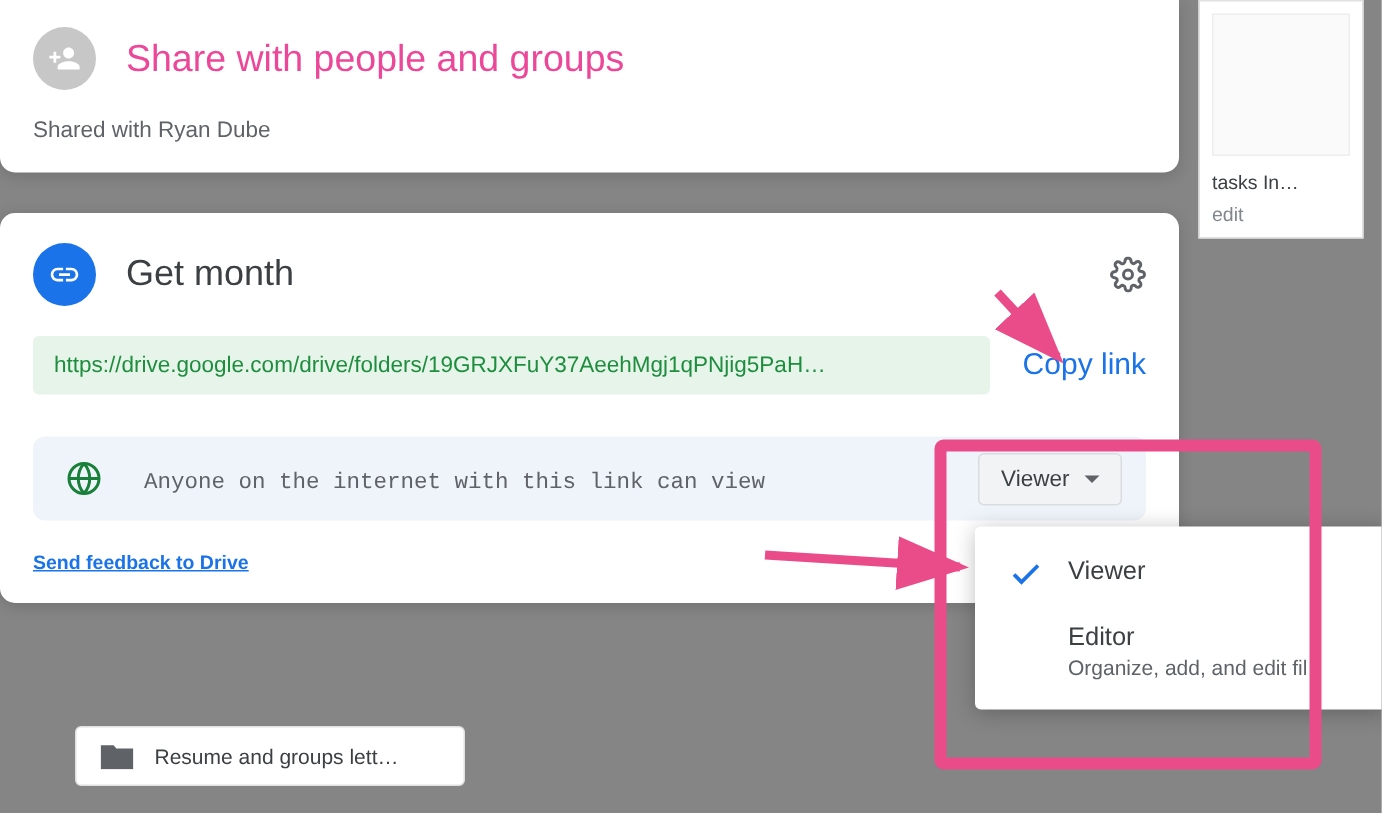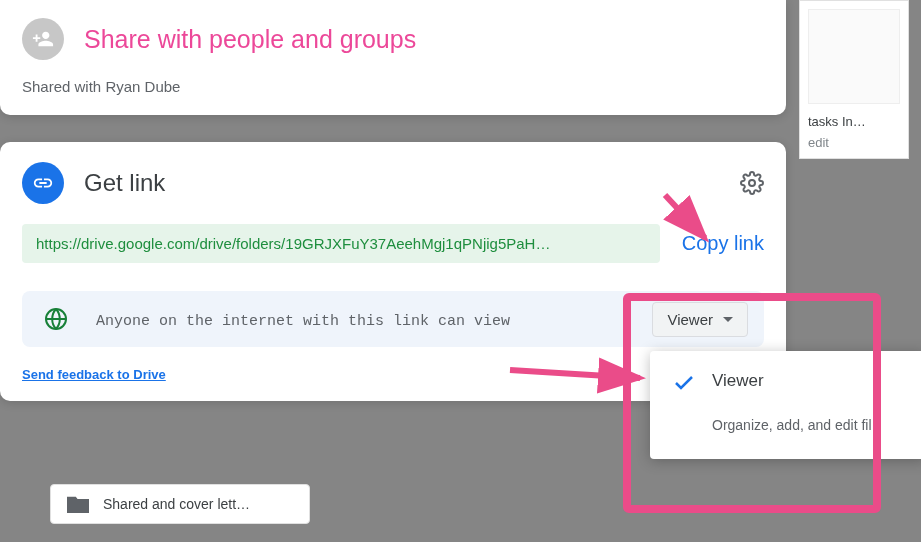--- a/index.html
+++ b/index.html
@@ -58,21 +58,21 @@
 
 <div class="bg-dim">
   <div class="bg-card">
     <div class="thumb"></div>
     <div>tasks In…</div>
     <div style="color:#80868b;margin-top:6px">edit</div>
   </div>
   <div class="bg-row" style="top:484px">
     <div class="bg-item" style="width:260px">
       <div class="folder-icon"></div>
-      <span>Shared and cover lett…</span>
+      <span>Resume and groups lett…</span>
     </div>
   </div>
 </div>
 
 <div class="panel share-panel">
   <div class="share-row">
     <div class="circle grey">
       <svg width="22" height="22" viewBox="0 0 24 24" fill="currentColor">
           <path d="M15 12c2.2 0 4-1.8 4-4s-1.8-4-4-4-4 1.8-4 4 1.8 4 4 4zm-9-2V7H4v3H1v2h3v3h2v-3h3v-2H6zm9 4c-2.7 0-8 1.3-8 4v2h16v-2c0-2.7-5.3-4-8-4z"></path>
         </svg>
@@ -82,21 +82,21 @@
   <div class="share-sub">Shared with Ryan Dube</div>
 </div>
 
 <div class="panel link-panel">
   <div class="link-head">
     <div class="circle blue">
       <svg width="22" height="22" viewBox="0 0 24 24" fill="currentColor">
           <path d="M3.9 12c0-1.7 1.4-3.1 3.1-3.1h4V7H7c-2.8 0-5 2.2-5 5s2.2 5 5 5h4v-1.9H7c-1.7 0-3.1-1.4-3.1-3.1zM8 13h8v-2H8v2zm9-6h-4v1.9h4c1.7 0 3.1 1.4 3.1 3.1s-1.4 3.1-3.1 3.1h-4V17h4c2.8 0 5-2.2 5-5s-2.2-5-5-5z"></path>
         </svg>
     </div>
-    <div class="link-title">Get link</div>
+    <div class="link-title">Get month</div>
     <div class="gear">
       <svg width="24" height="24" viewBox="0 0 24 24" fill="none" stroke="currentColor" stroke-width="2">
           <circle cx="12" cy="12" r="3"></circle>
           <path d="M19.4 15a1.7 1.7 0 0 0 .3 1.8l.1.1a2 2 0 1 1-2.8 2.8l-.1-.1a1.7 1.7 0 0 0-1.8-.3 1.7 1.7 0 0 0-1 1.5V21a2 2 0 1 1-4 0v-.1a1.7 1.7 0 0 0-1.1-1.5 1.7 1.7 0 0 0-1.8.3l-.1.1a2 2 0 1 1-2.8-2.8l.1-.1a1.7 1.7 0 0 0 .3-1.8 1.7 1.7 0 0 0-1.5-1H3a2 2 0 1 1 0-4h.1a1.7 1.7 0 0 0 1.5-1.1 1.7 1.7 0 0 0-.3-1.8l-.1-.1a2 2 0 1 1 2.8-2.8l.1.1a1.7 1.7 0 0 0 1.8.3H9a1.7 1.7 0 0 0 1-1.5V3a2 2 0 1 1 4 0v.1a1.7 1.7 0 0 0 1 1.5 1.7 1.7 0 0 0 1.8-.3l.1-.1a2 2 0 1 1 2.8 2.8l-.1.1a1.7 1.7 0 0 0-.3 1.8V9c.3.6.9 1 1.5 1H21a2 2 0 1 1 0 4h-.1a1.7 1.7 0 0 0-1.5 1z"></path>
         </svg>
     </div>
   </div>
   
   <div class="link-url-row">
     <div class="link-url">https://drive.google.com/drive/folders/19GRJXFuY37AeehMgj1qPNjig5PaH…</div>
@@ -129,20 +129,21 @@
           <polyline points="4 12 9 17 20 6"></polyline>
         </svg>
     </div>
     <div>
       <div class="dd-label">Viewer</div>
     </div>
   </div>
   <div class="dd-item">
     <div class="dd-check"></div>
     <div>
+      <div class="dd-label">Editor</div>
       <div class="dd-sub">Organize, add, and edit fil</div>
     </div>
   </div>
 </div>
 
 <div class="rect-annot"></div>
 
 <svg class="annot" style="top:190px;left:610px" width="110" height="70">
   <defs>
       <marker id="ah1" markerWidth="10" markerHeight="10" refX="7" refY="3" orient="auto">

